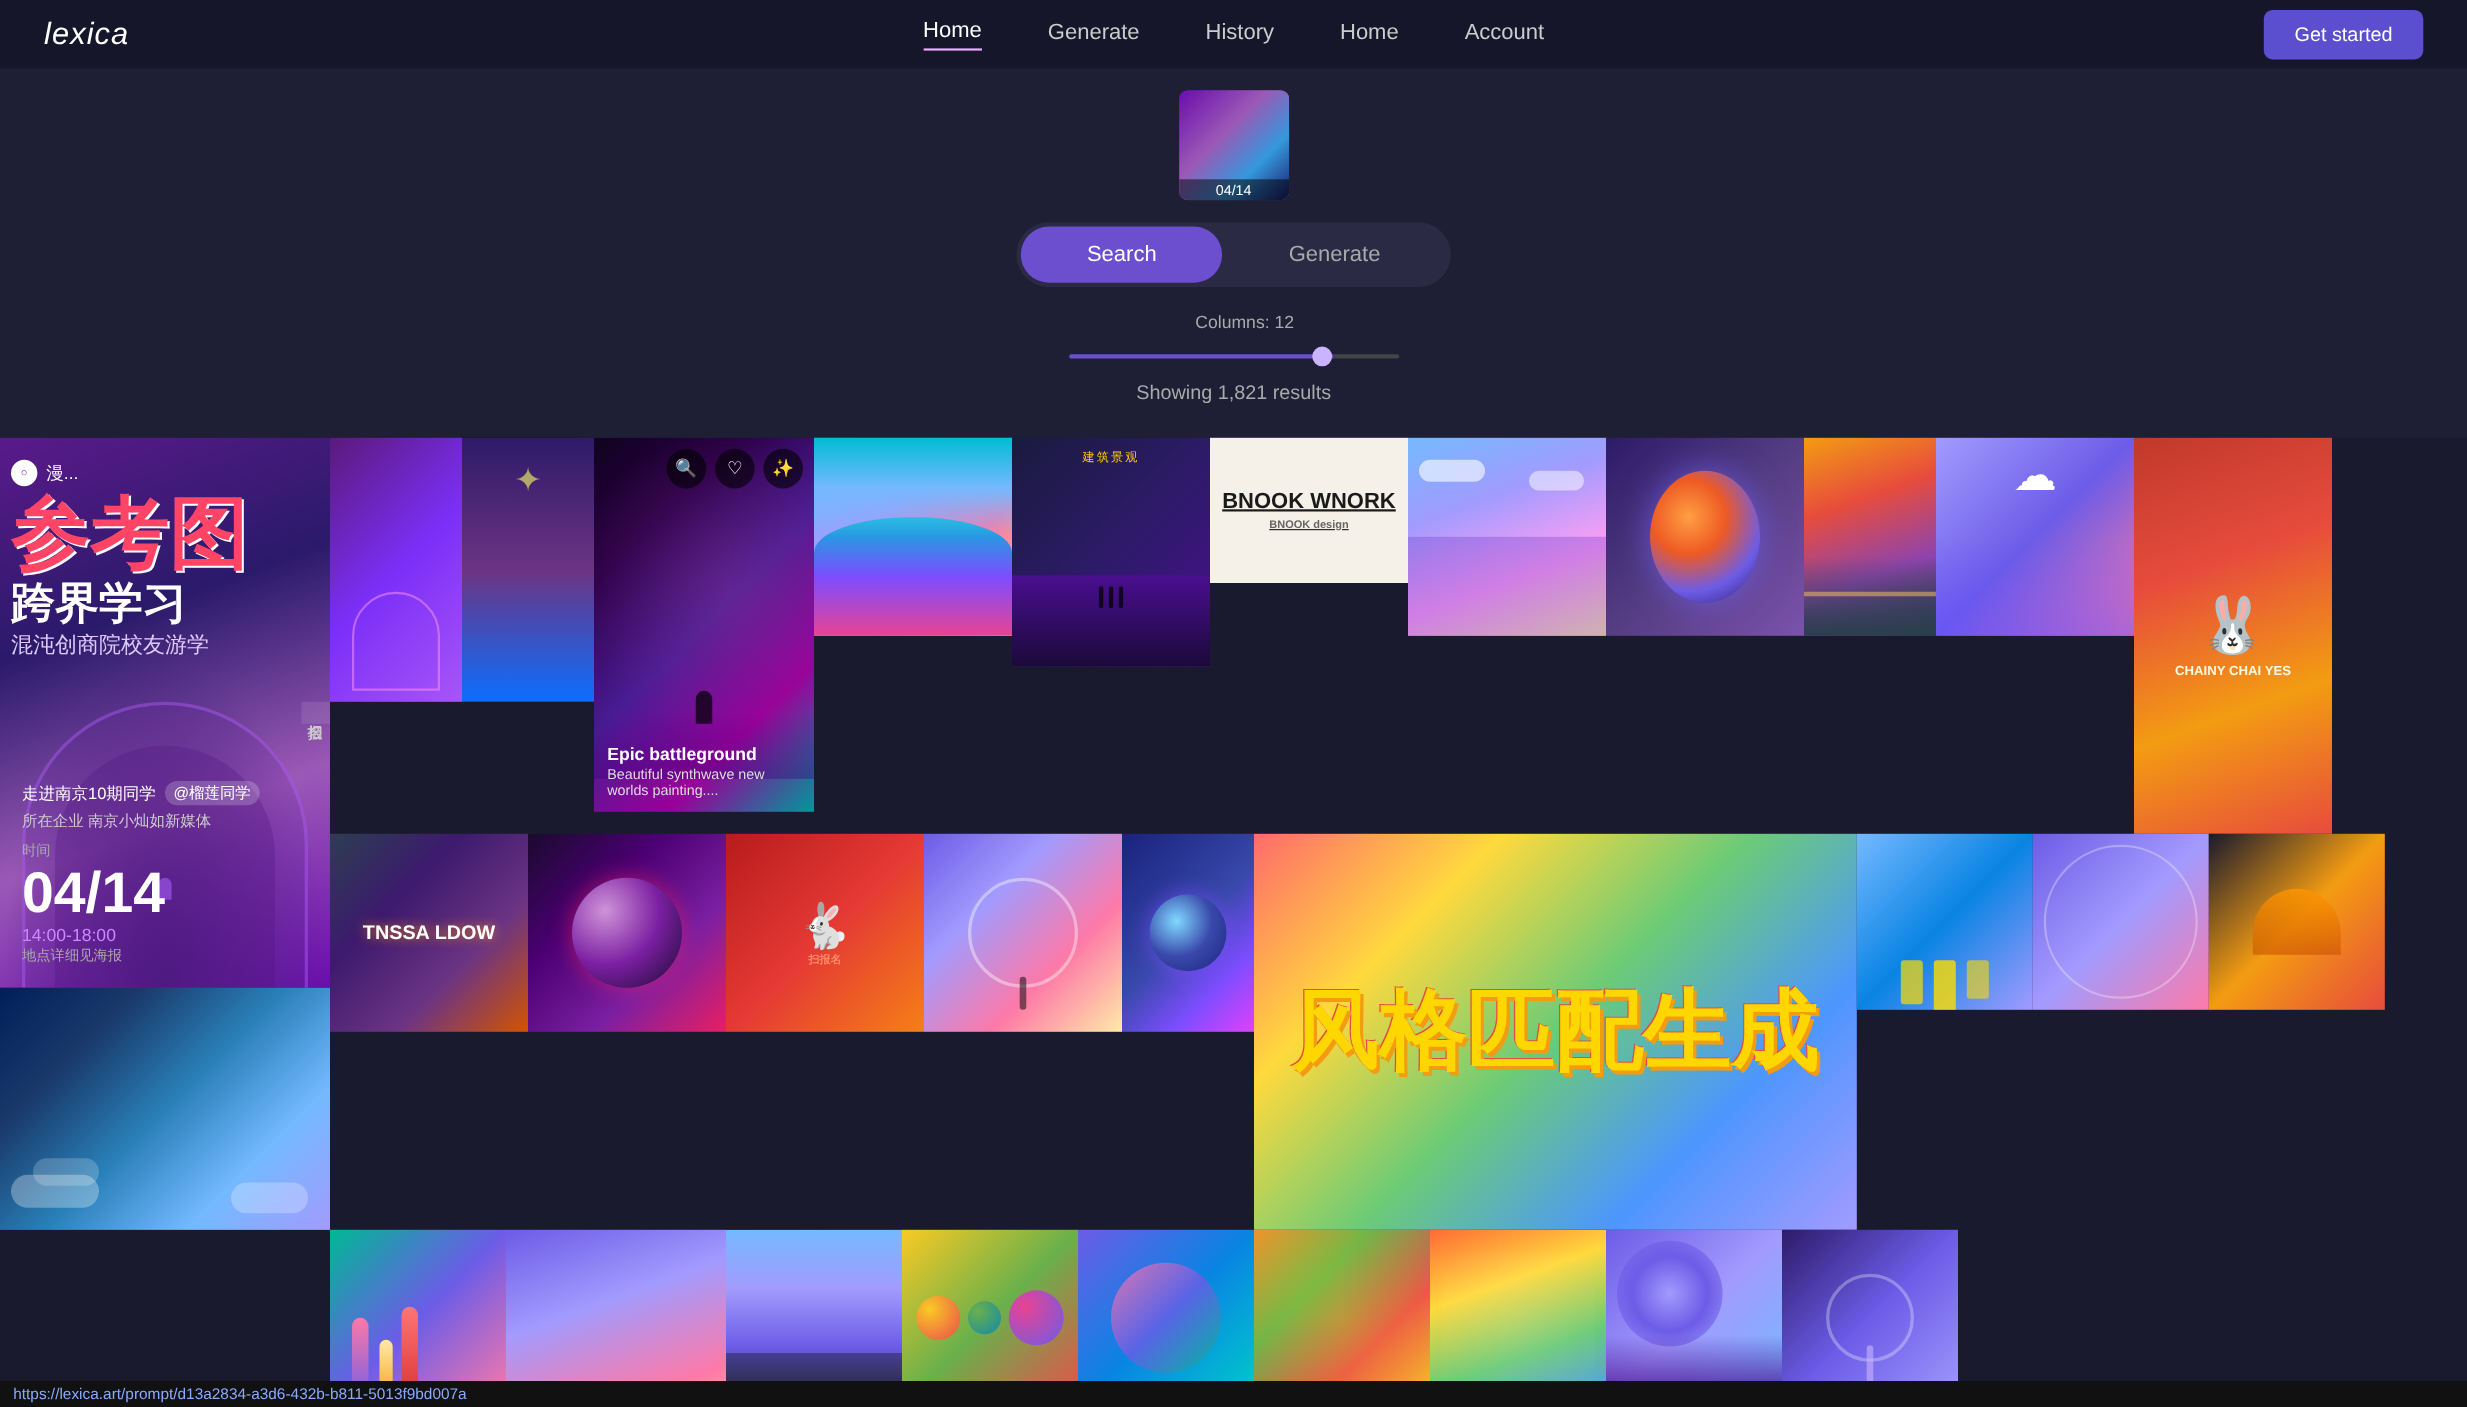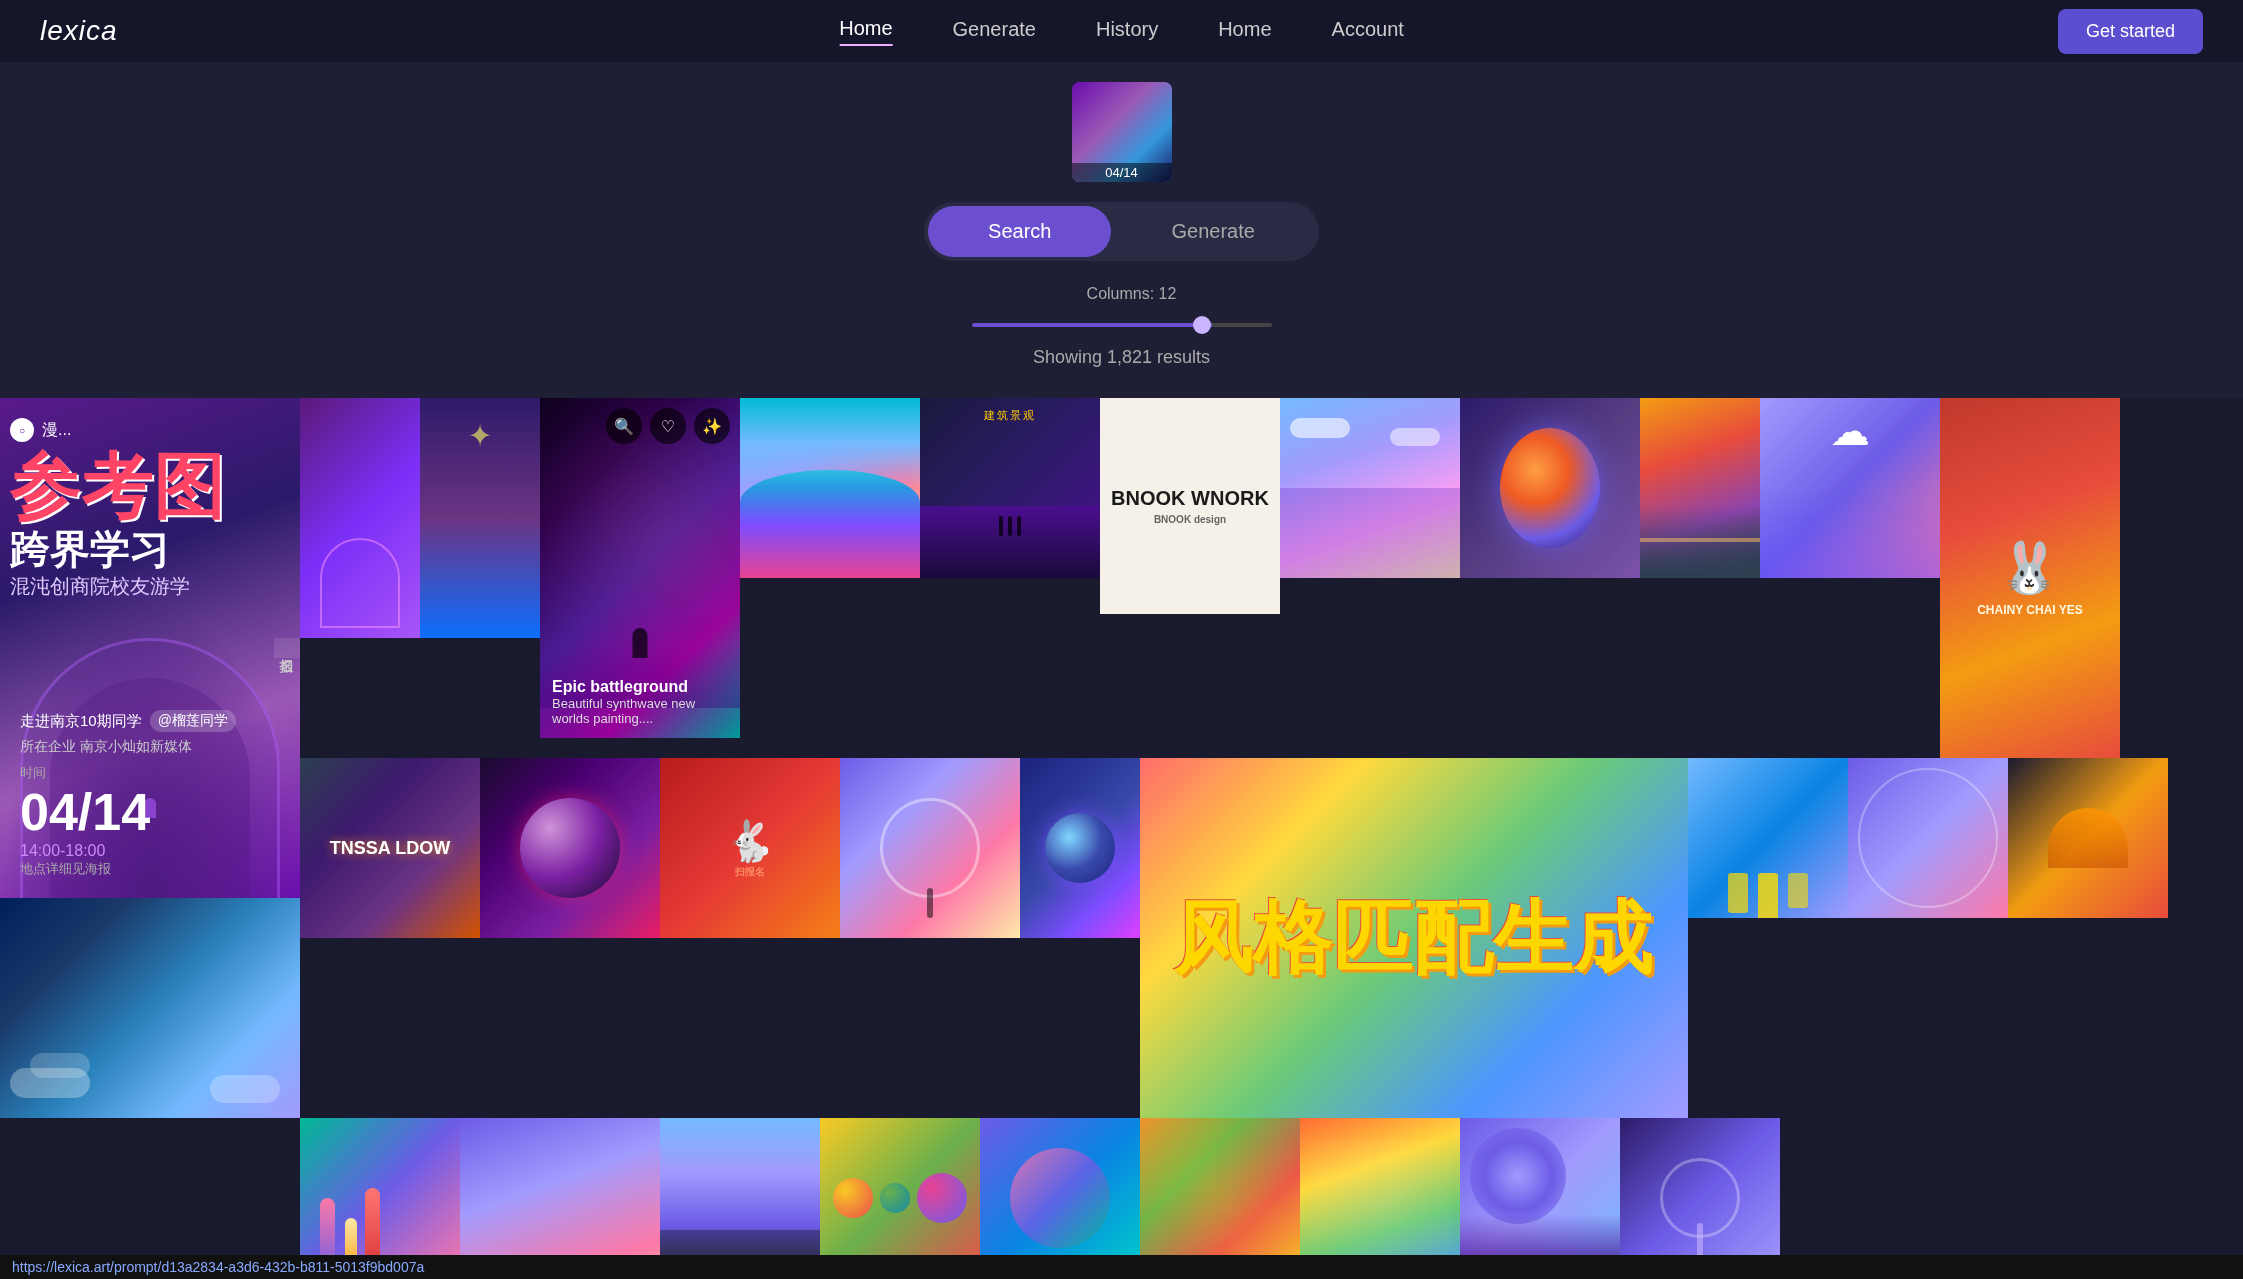--- a/index.html
+++ b/index.html
@@ -451,36 +451,36 @@
     </div>
 
     <div class="gallery-item" style="width:180px;height:180px;background:linear-gradient(135deg,#74b9ff,#a29bfe,#fd79a8,#fdcb6e);">
       <div style="width:100%;height:100%;position:relative;overflow:hidden;">
 
         <div style="position:absolute;bottom:0;left:0;right:0;height:60%;background:linear-gradient(to top,#e84393,#7c4dff,#00bcd4);border-radius:50% 50% 0 0 / 30% 30% 0 0;"></div>
         <div style="position:absolute;top:0;left:0;right:0;height:50%;background:linear-gradient(to bottom,#00bcd4,#74b9ff,transparent);"></div>
       </div>
     </div>
 
-    <div class="gallery-item" style="width:180px;height:180px;background:linear-gradient(135deg,#1a1a3e,#2d1b69,#4a0e8f);">
+    <div class="gallery-item" style="width:180px;height:208px;background:linear-gradient(135deg,#1a1a3e,#2d1b69,#4a0e8f);">
 
       <div style="width:100%;height:100%;position:relative;">
         <div style="position:absolute;top:10px;left:0;right:0;text-align:center;font-size:11px;color:#ffcc00;letter-spacing:2px;">建筑景观</div>
         <div style="position:absolute;bottom:0;left:0;right:0;height:40%;background:linear-gradient(to top,#1a0a3a,#4a0e8f);">
 
           <div style="display:flex;justify-content:center;gap:5px;padding-top:10px;">
             <div style="width:4px;height:20px;background:rgba(0,0,0,0.7);border-radius:2px;"></div>
             <div style="width:4px;height:20px;background:rgba(0,0,0,0.7);border-radius:2px;"></div>
             <div style="width:4px;height:20px;background:rgba(0,0,0,0.7);border-radius:2px;"></div>
           </div>
         </div>
       </div>
     </div>
 
-    <div class="gallery-item item-has-text" style="width:180px;height:216px;background:#f5f0e8;color:#1a1a1a;font-size:20px;flex-direction:column;gap:4px;">
+    <div class="gallery-item item-has-text" style="width:180px;height:132px;background:#f5f0e8;color:#1a1a1a;font-size:20px;flex-direction:column;gap:4px;text-decoration:underline;">
       <div>BNOOK WNORK</div>
       <div style="font-size:10px;color:#666;">BNOOK design</div>
     </div>
 
     <div class="gallery-item" style="width:180px;height:180px;background:linear-gradient(160deg,#74b9ff,#a29bfe,#ff9ff3,#ffeaa7);">
 
       <div style="width:100%;height:100%;position:relative;overflow:hidden;">
         <div style="position:absolute;bottom:0;left:0;right:0;height:50%;background:rgba(100,50,200,0.3);"></div>
         <div style="position:absolute;top:20px;left:10px;width:60px;height:20px;background:rgba(255,255,255,0.6);border-radius:10px;"></div>
         <div style="position:absolute;top:30px;right:20px;width:50px;height:18px;background:rgba(255,255,255,0.5);border-radius:9px;"></div>

